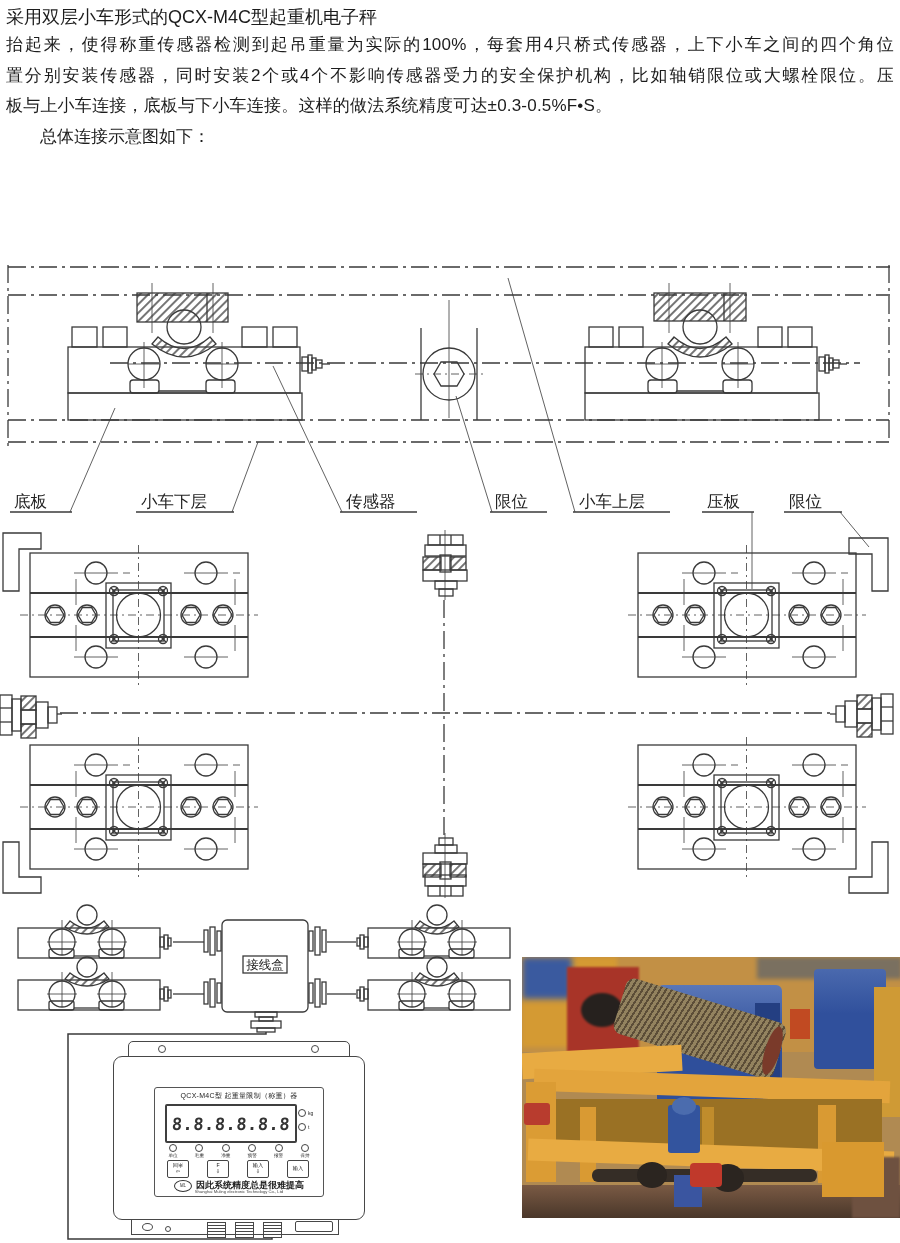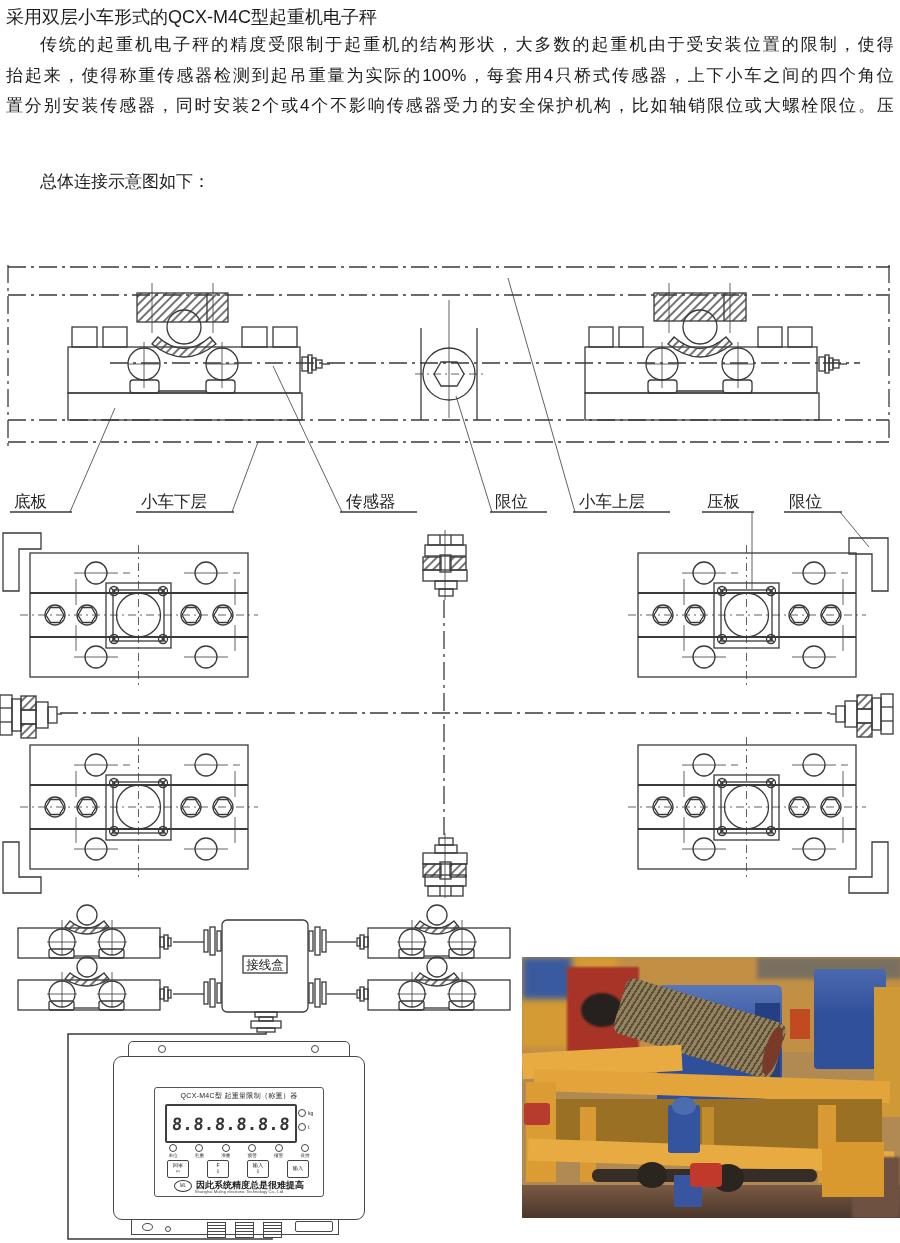--- a/index.html
+++ b/index.html
@@ -4,21 +4,21 @@
 <style>
   html,body{margin:0;padding:0;background:#fff;}
   #page{position:relative;width:900px;height:1243px;background:#fff;overflow:hidden;
         font-family:"Liberation Sans","DejaVu Sans",sans-serif;color:#1c1c1c;}
   
   #textblock{position:absolute;left:6px;top:4px;width:888px;z-index:5;}
   .doc-title{font-size:18px;line-height:26px;}
   .pline{font-size:17px;line-height:30.6px;text-align:justify;text-align-last:justify;letter-spacing:.2px;}
   .pline.last{text-align:left;text-align-last:left;}
   .ind{text-indent:2em;}
-  .caption{font-size:17px;line-height:30.6px;text-indent:2em;margin-top:45px;}
+  .caption{font-size:17px;line-height:30.6px;text-indent:2em;}
   
   svg{position:absolute;left:0;top:0;z-index:1;}
   .dd{stroke-dasharray:18 5 3 5;}
   .ds{stroke-dasharray:8 4 2 4;}
   .thin{stroke-width:.8;}
   svg text{fill:#222;stroke:none;font-family:"Liberation Sans","DejaVu Sans",sans-serif;}
   
   .inst{position:absolute;background:#fff;border:1.5px solid #474747;z-index:4;}
   #inst-tab{left:128px;top:1041px;width:220px;height:16px;border-radius:5px 5px 0 0;}
   #inst-body{left:113px;top:1056px;width:250px;height:162px;border-radius:9px;}
@@ -53,23 +53,23 @@
   #wm{position:absolute;left:443px;top:1172px;font-size:58px;font-weight:400;letter-spacing:-1px;
       color:#0e0e0e;z-index:10;white-space:nowrap;}
 </style>
 </head>
 <body>
 
 <div id="page">
 
   <div id="textblock">
     <div class="doc-title">采用双层小车形式的QCX-M4C型起重机电子秤</div>
-    <div class="pline ind">传统的起重机电子秤的精度受限制于起重机的结构形状，大多数的起重机由于受安装位置的限制，使得</div>
     <div class="pline">抬起来，使得称重传感器检测到起吊重量为实际的100%，每套用4只桥式传感器，上下小车之间的四个角位</div>
     <div class="pline">置分别安装传感器，同时安装2个或4个不影响传感器受力的安全保护机构，比如轴销限位或大螺栓限位。压</div>
+    <div class="pline last">板与上小车连接，底板与下小车连接。这样的做法系统精度可达±0.3-0.5%F•S。</div>
     <div class="caption">总体连接示意图如下：</div>
   </div>
 
   <svg width="900" height="1243" viewBox="0 0 900 1243">
     <defs>
       <pattern id="h" width="6" height="6" patternTransform="rotate(45)" patternUnits="userSpaceOnUse">
         <line x1="1" y1="0" x2="1" y2="6" stroke="#3a3a3a" stroke-width="1.4"></line>
       </pattern>
       <g id="hx">
         <circle r="10"></circle>

